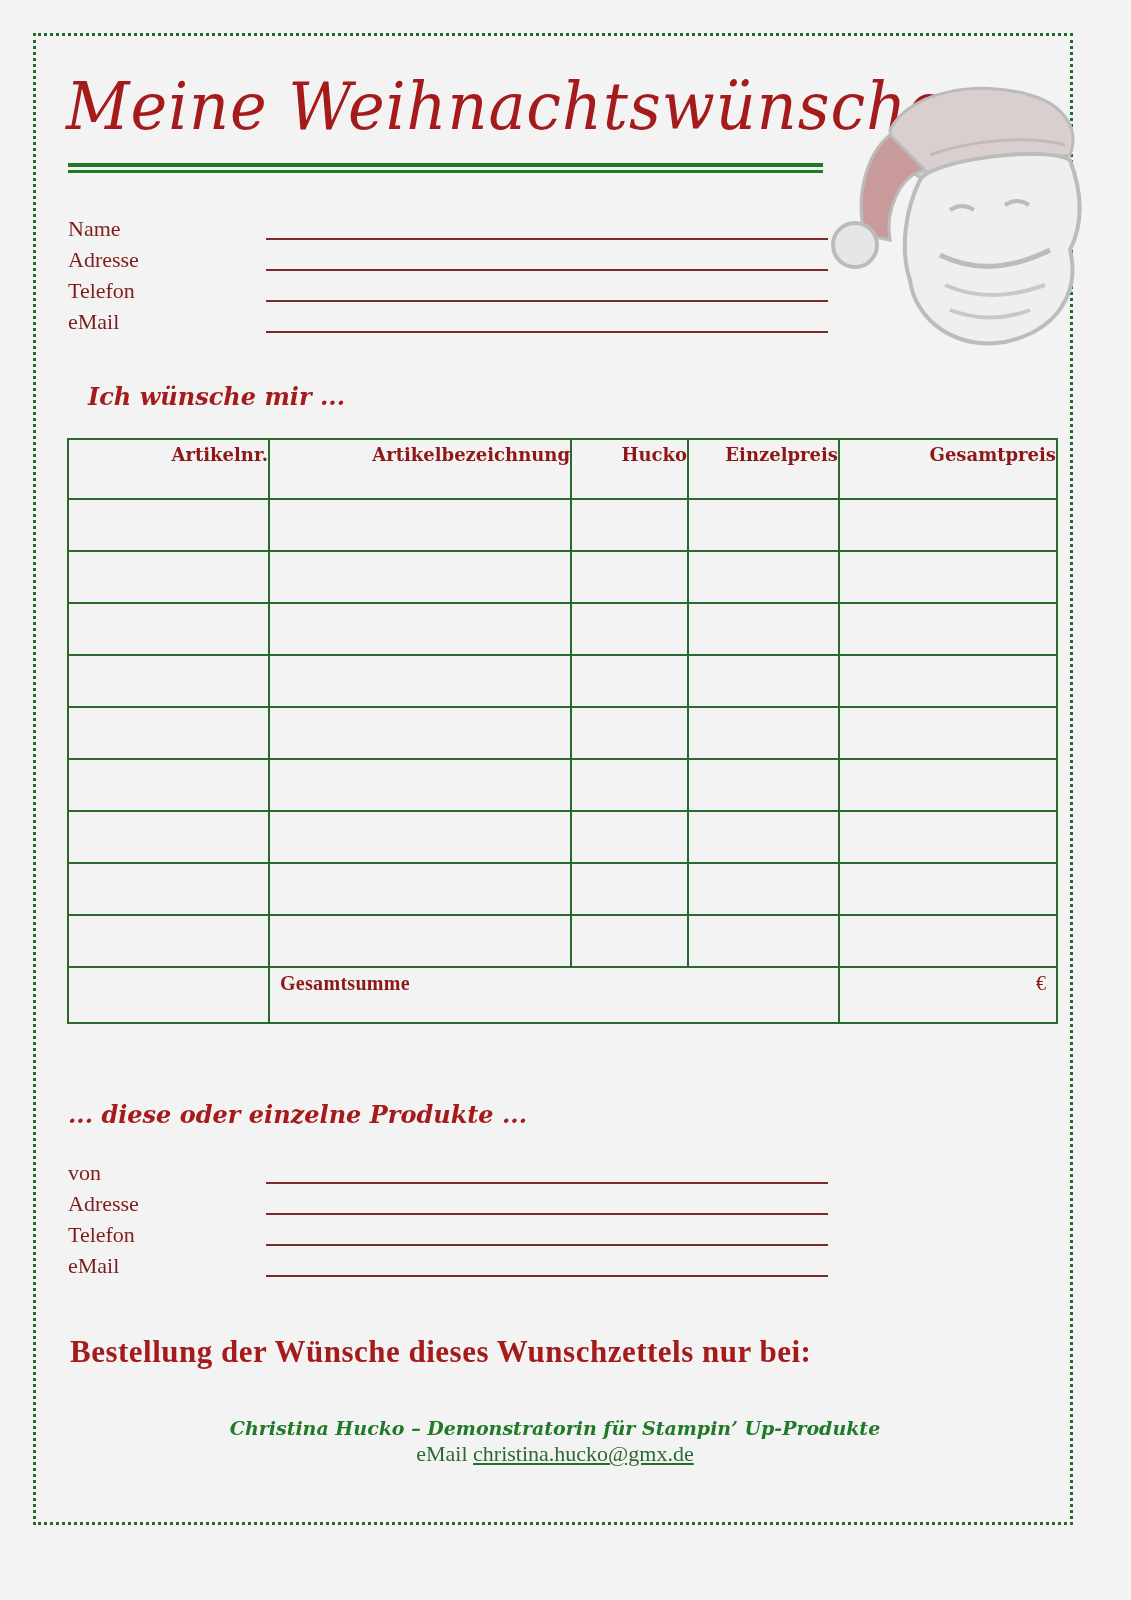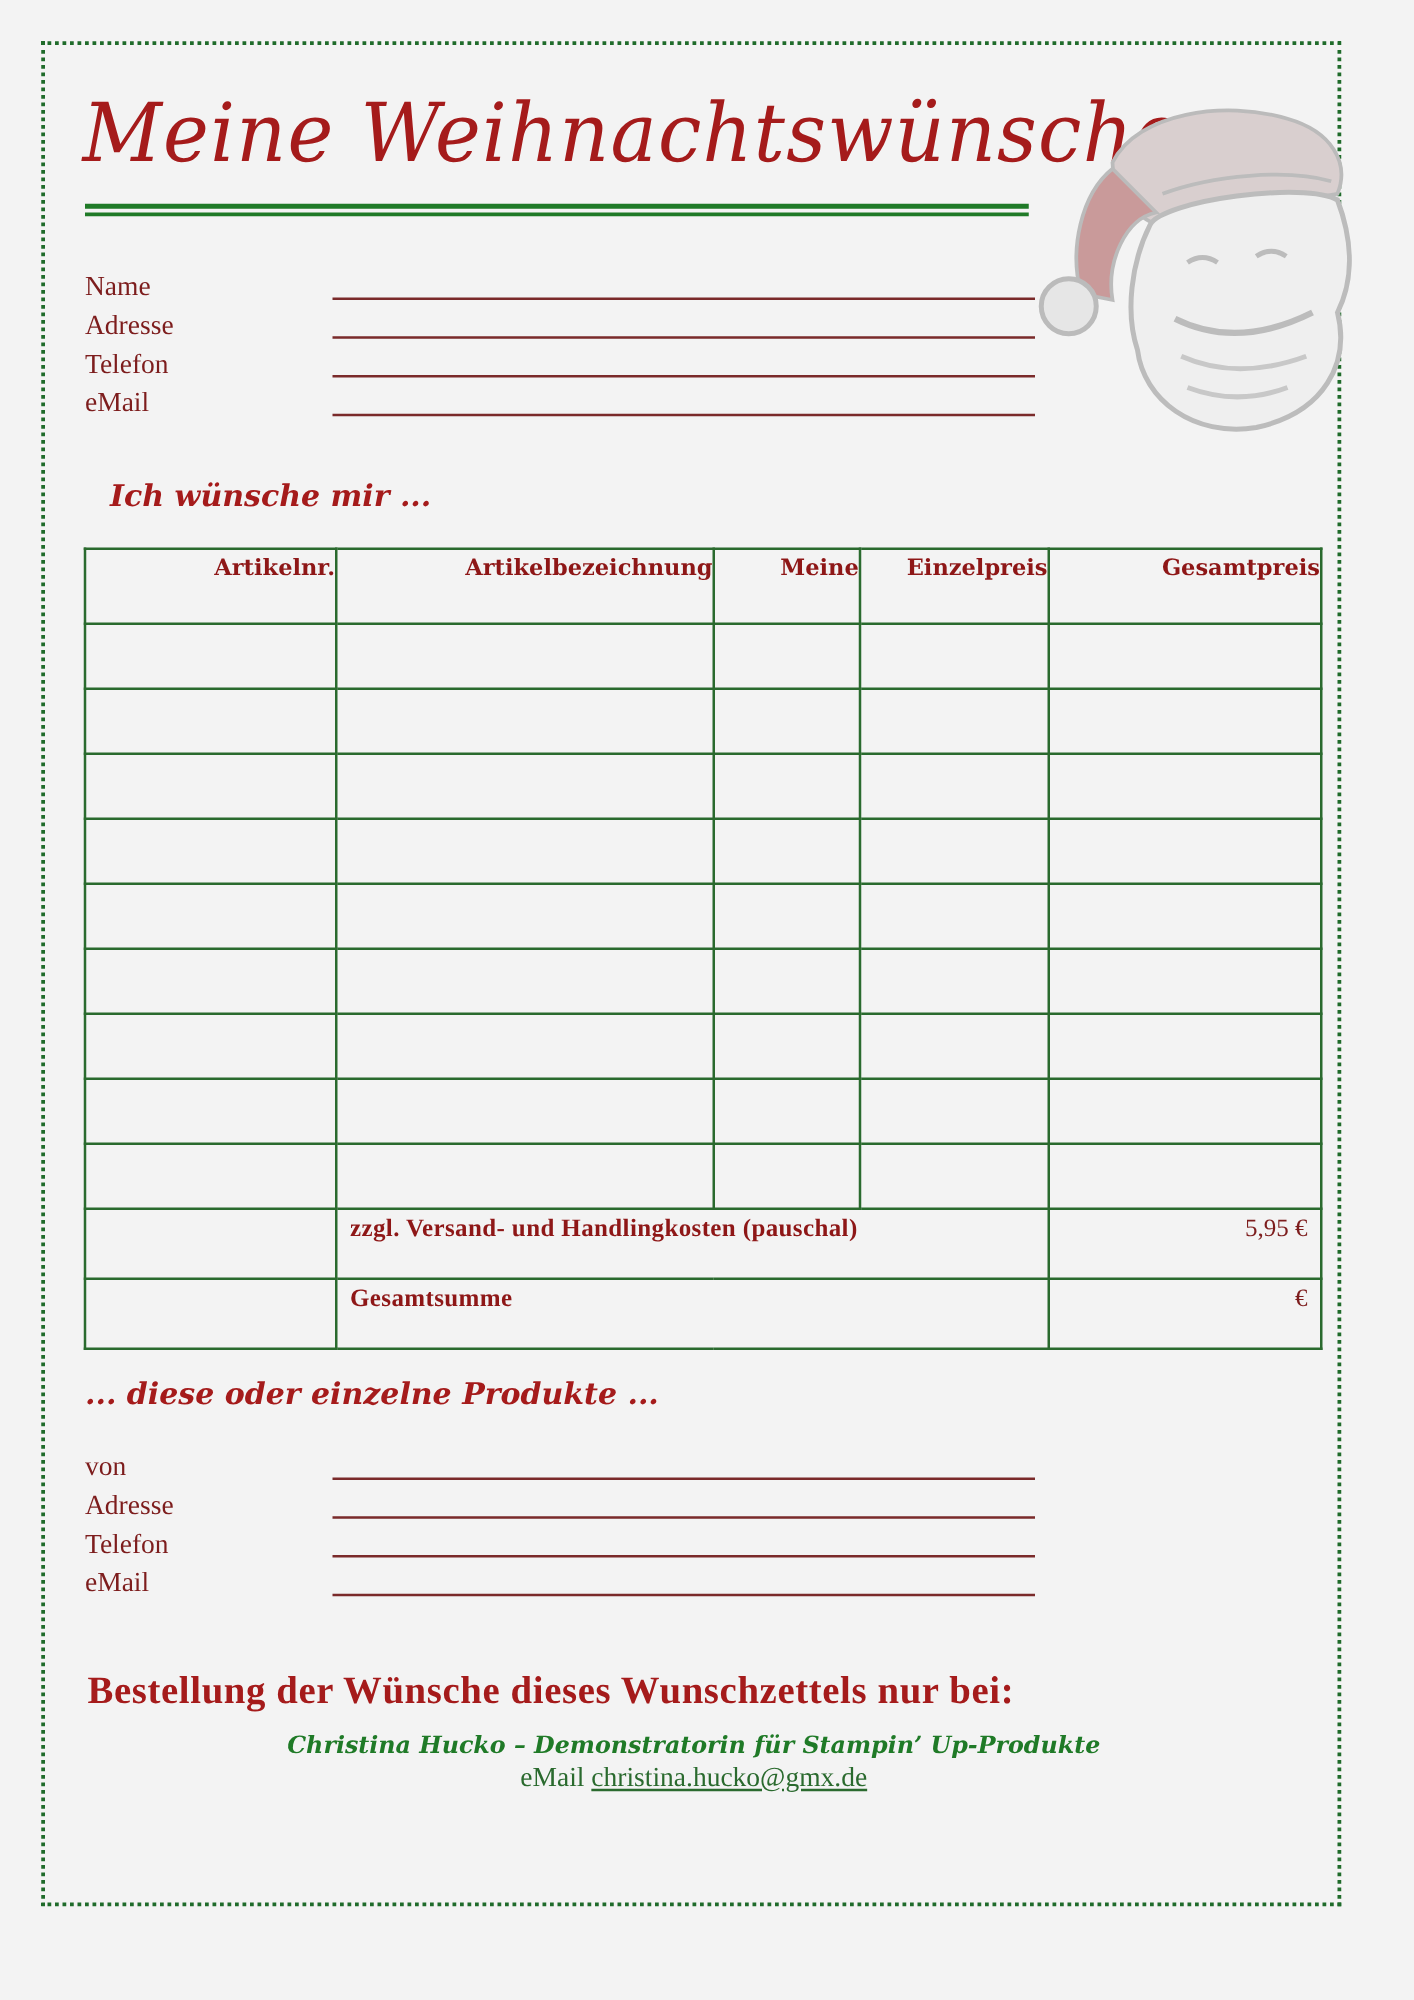--- a/index.html
+++ b/index.html
@@ -117,20 +117,21 @@
     color: #2a6a2e;
     font-family: "Liberation Serif", serif;
     font-size: 22px;
     line-height: 25px;
   }
   .contact .c-name {
     font-family: "DejaVu Serif", serif;
     font-style: italic; font-weight: bold;
     color: #1f7a27;
     font-size: 19px;
+    margin-top: 32px;
   }
   .contact a { color: #2a6a2e; text-decoration: underline; }
   .gap { display: inline-block; width: 44px; }
 </style>
 </head>
 <body>
 
 <div class="page-border"></div>
 
 <div class="title">Meine Weihnachtswünsche</div>
@@ -174,21 +175,21 @@
     <col style="width:201px">
     <col style="width:302px">
     <col style="width:117px">
     <col style="width:151px">
     <col style="width:218px">
   </colgroup>
   <thead>
     <tr>
       <th>Artikelnr.</th>
       <th>Artikelbezeichnung</th>
-      <th>Meine</th>
+      <th>Hucko</th>
       <th>Einzelpreis</th>
       <th>Gesamtpreis</th>
     </tr>
   </thead>
   <tbody>
     <tr>
         <td></td>
         <td></td>
         <td></td>
         <td></td>
@@ -243,25 +244,20 @@
         <td></td>
         <td></td>
       </tr>
     <tr>
         <td></td>
         <td></td>
         <td></td>
         <td></td>
         <td></td>
       </tr>
-    <tr>
-      <td></td>
-      <td colspan="3" class="sum-label">zzgl. Versand- und Handlingkosten (pauschal)</td>
-      <td class="sum-value">5,95 €</td>
-    </tr>
     <tr>
       <td></td>
       <td colspan="3" class="sum-label">Gesamtsumme</td>
       <td class="sum-value">€</td>
     </tr>
   </tbody>
 </table>
 
 <div class="section-heading" style="left:68px; top:1100px;">... diese oder einzelne Produkte ...</div>
 

